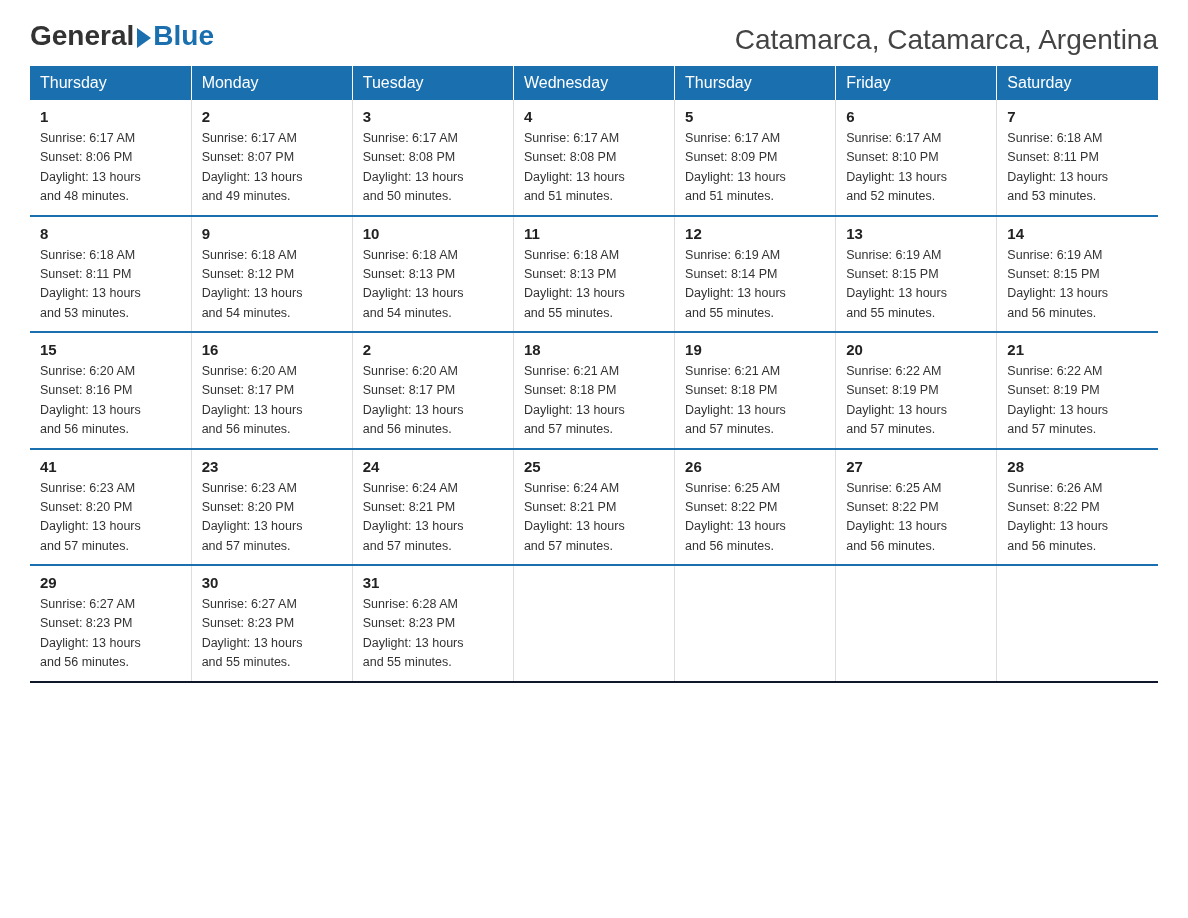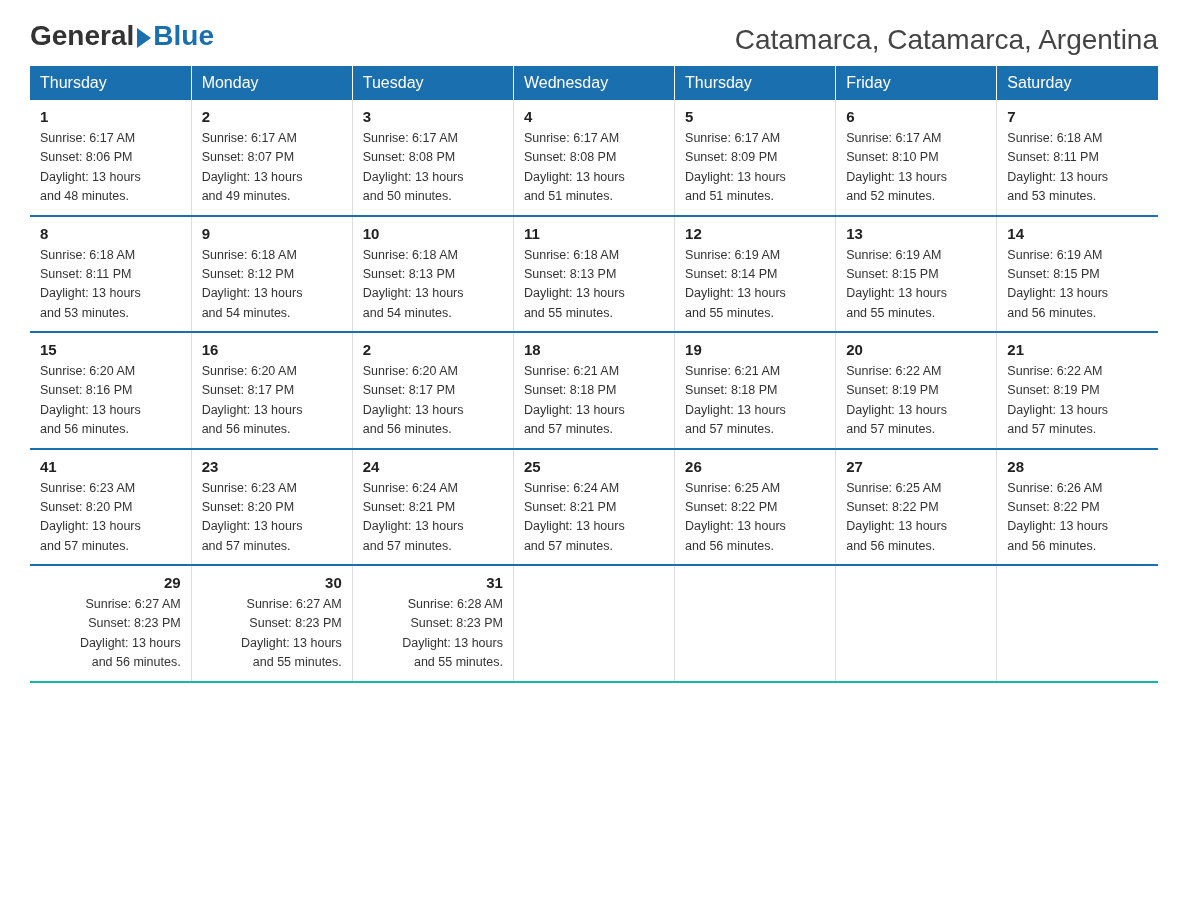--- a/index.html
+++ b/index.html
@@ -97,22 +97,21 @@
       color: #222;
       display: block;
       margin-bottom: 4px;
     }
     .day-info {
       font-size: 12.5px;
       line-height: 1.55;
       color: #333;
     }
     tbody tr:last-child {
-      border-bottom: 2px solid #14b8a6;
-      text-align: right;
+      border-bottom: 2px solid #0f172a;
     }
   </style>
 </head>
 <body>
 
 <div class="header">
   <div class="logo">
     <div class="logo-top">
       <span class="logo-general">General</span>
       <div class="logo-arrow"></div>

